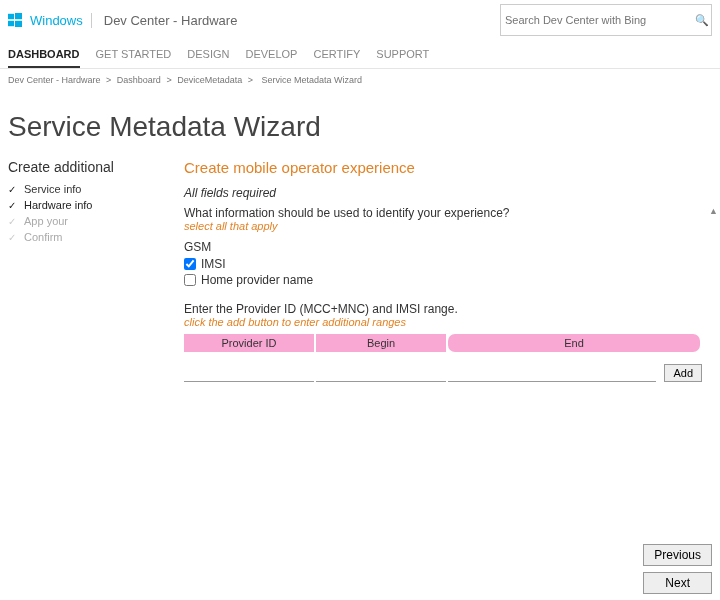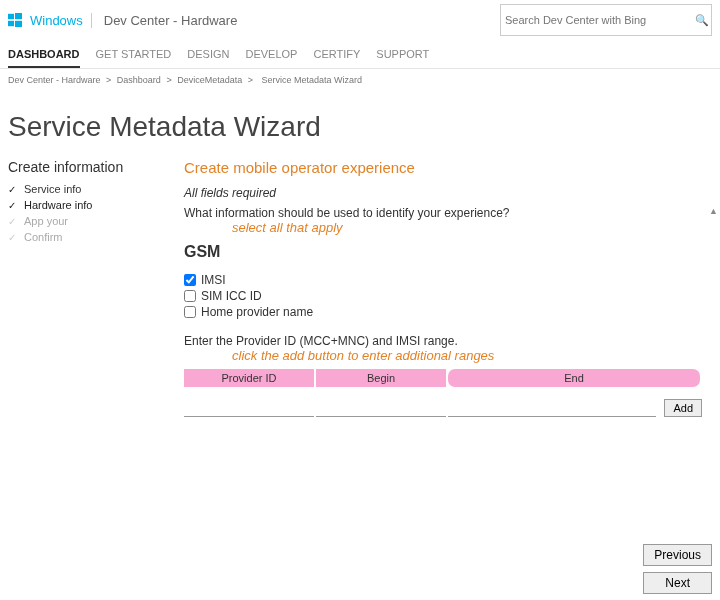--- a/index.html
+++ b/index.html
@@ -103,25 +103,25 @@
   .step .chk { width: 10px; color: #888; font-size: 10px; }
   .step.current .chk { color: #222; }
   .step.current { color: #222; font-weight: 500; }
   .step.done .chk { color: #222; }
   .step.pending { color: #aaa; }
   .step.pending .chk { color: #ccc; }
   .right { flex: 1; padding-right: 10px; }
   .section-title { color: #e28327; font-size: 15px; margin-bottom: 10px; }
   .req-note { font-style: italic; font-size: 12px; margin-bottom: 6px; }
   .q { font-size: 12px; }
-  .hint { color: #e28327; font-size: 13px; font-style: italic; margin-left: 48px; }
+  .hint { color: #e28327; font-size: 11px; font-style: italic; }
   .cols {
     display: flex; gap: 64px; margin-top: 8px;
   }
-  .col-head { font-weight: bold; font-size: 16px; margin-bottom: 11px; }
+  .col-head { font-weight: normal; font-size: 12px; margin-bottom: 2px; }
   .cb { display: flex; align-items: center; gap: 5px; font-size: 12px; padding: 1px 0; }
   .cb input { margin: 0; width: 12px; height: 12px; }
   .subq { margin-top: 14px; font-size: 12px; }
   .table-wrap { margin-top: 6px; }
   .thead {
     display: flex; text-align: center;
     font-size: 11px; color: #333;
   }
   .thead div {
     background: #f9a8d4;
@@ -208,21 +208,21 @@
   <a>DeviceMetadata</a>
   <span>&gt;</span>
   <span>Service Metadata Wizard</span>
 </div>
 
 <div class="page-title">Service Metadata Wizard</div>
 
 <div class="main">
 
   <div class="left">
-    <h3>Create information</h3>
+    <h3>Create additional</h3>
     <div class="step done">
       <span class="chk">✓</span>
       <span>Service info</span>
     </div>
     <div class="step current">
       <span class="chk">✓</span>
       <span>Hardware info</span>
     </div>
     <div class="step pending">
       <span class="chk">✓</span>
@@ -239,24 +239,20 @@
     <div class="req-note">All fields required</div>
     <div class="q">What information should be used to identify your experience?</div>
     <div class="hint">select all that apply</div>
 
     <div class="cols">
       <div>
         <div class="col-head">GSM</div>
         <label class="cb">
           <input type="checkbox" checked="" style="">
           <span>IMSI</span>
-        </label>
-        <label class="cb">
-          <input type="checkbox" style="">
-          <span>SIM ICC ID</span>
         </label>
         <label class="cb">
           <input type="checkbox" style="">
           <span>Home provider name</span>
         </label>
       </div>
     </div>
 
     <div class="subq">Enter the Provider ID (MCC+MNC) and IMSI range.</div>
     <div class="hint">click the add button to enter additional ranges</div>

